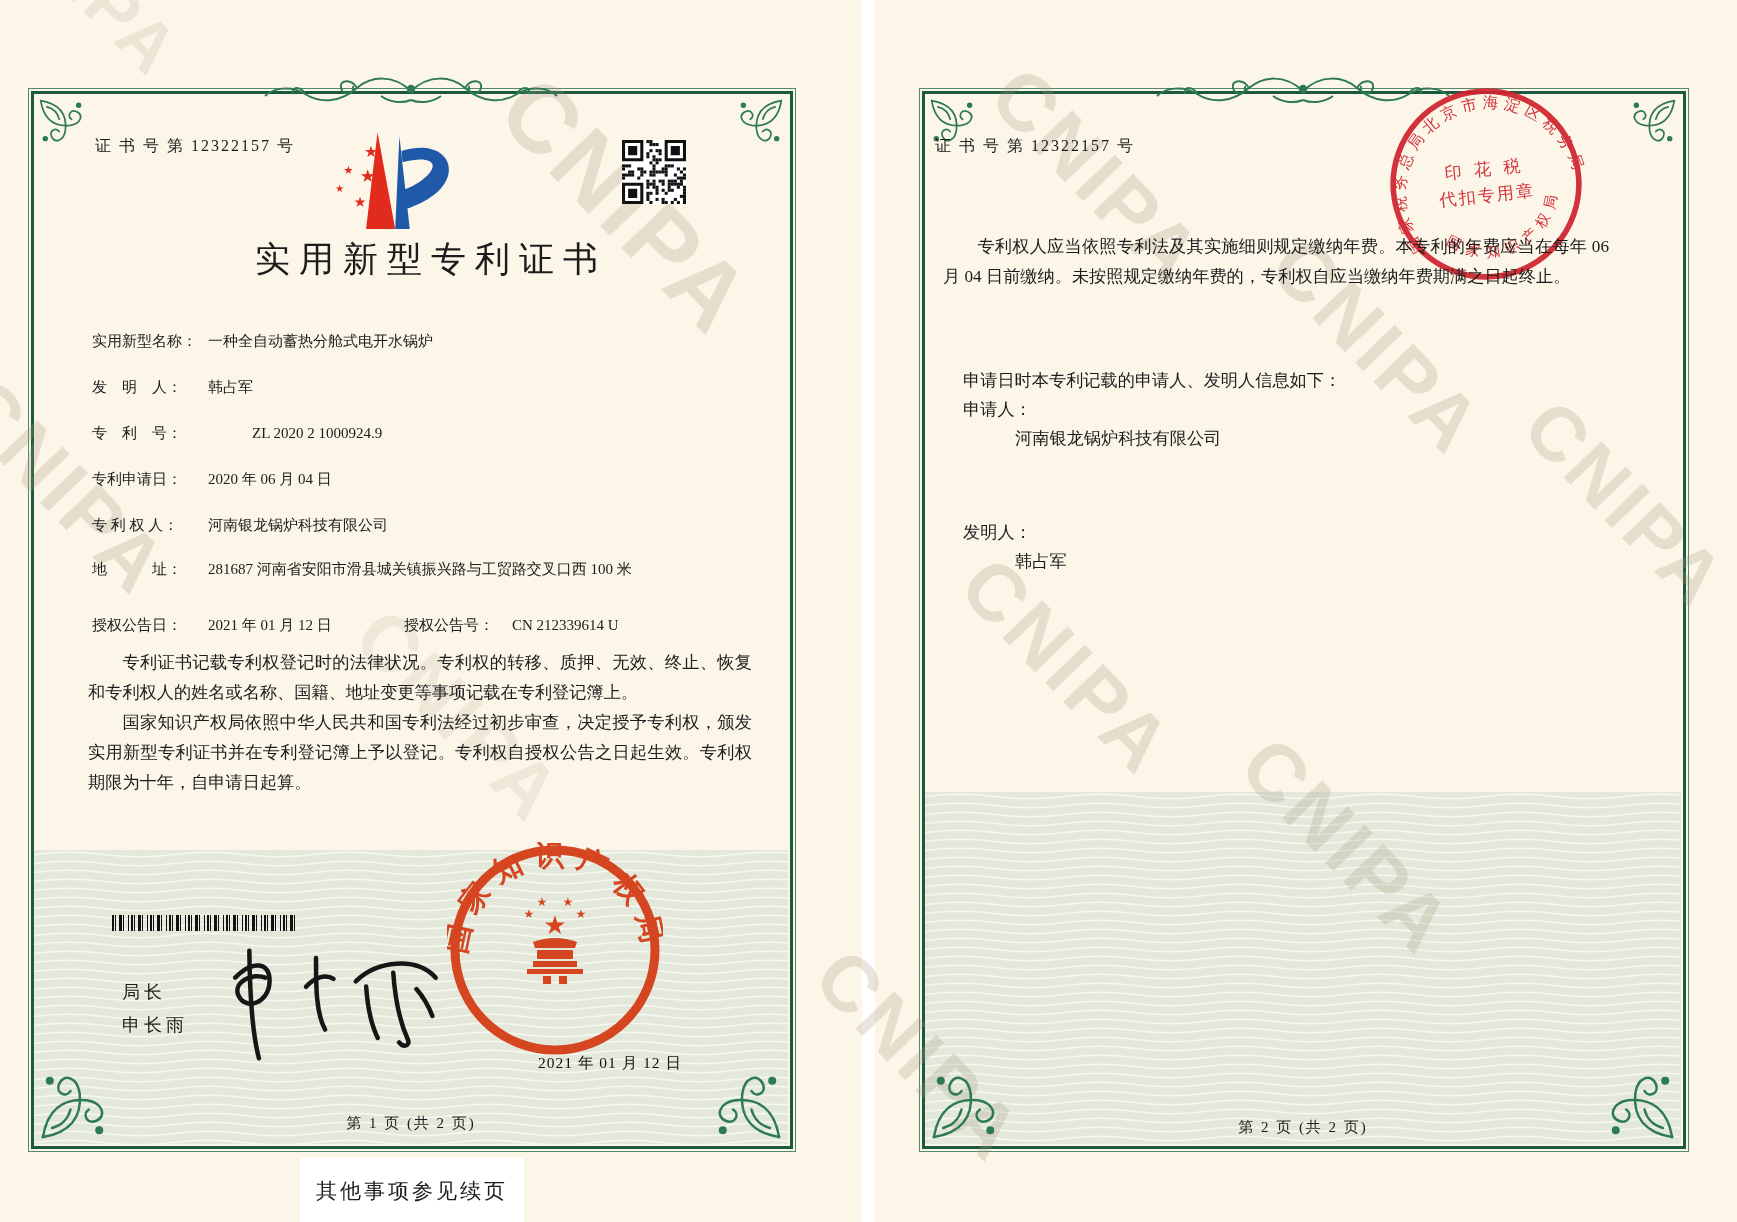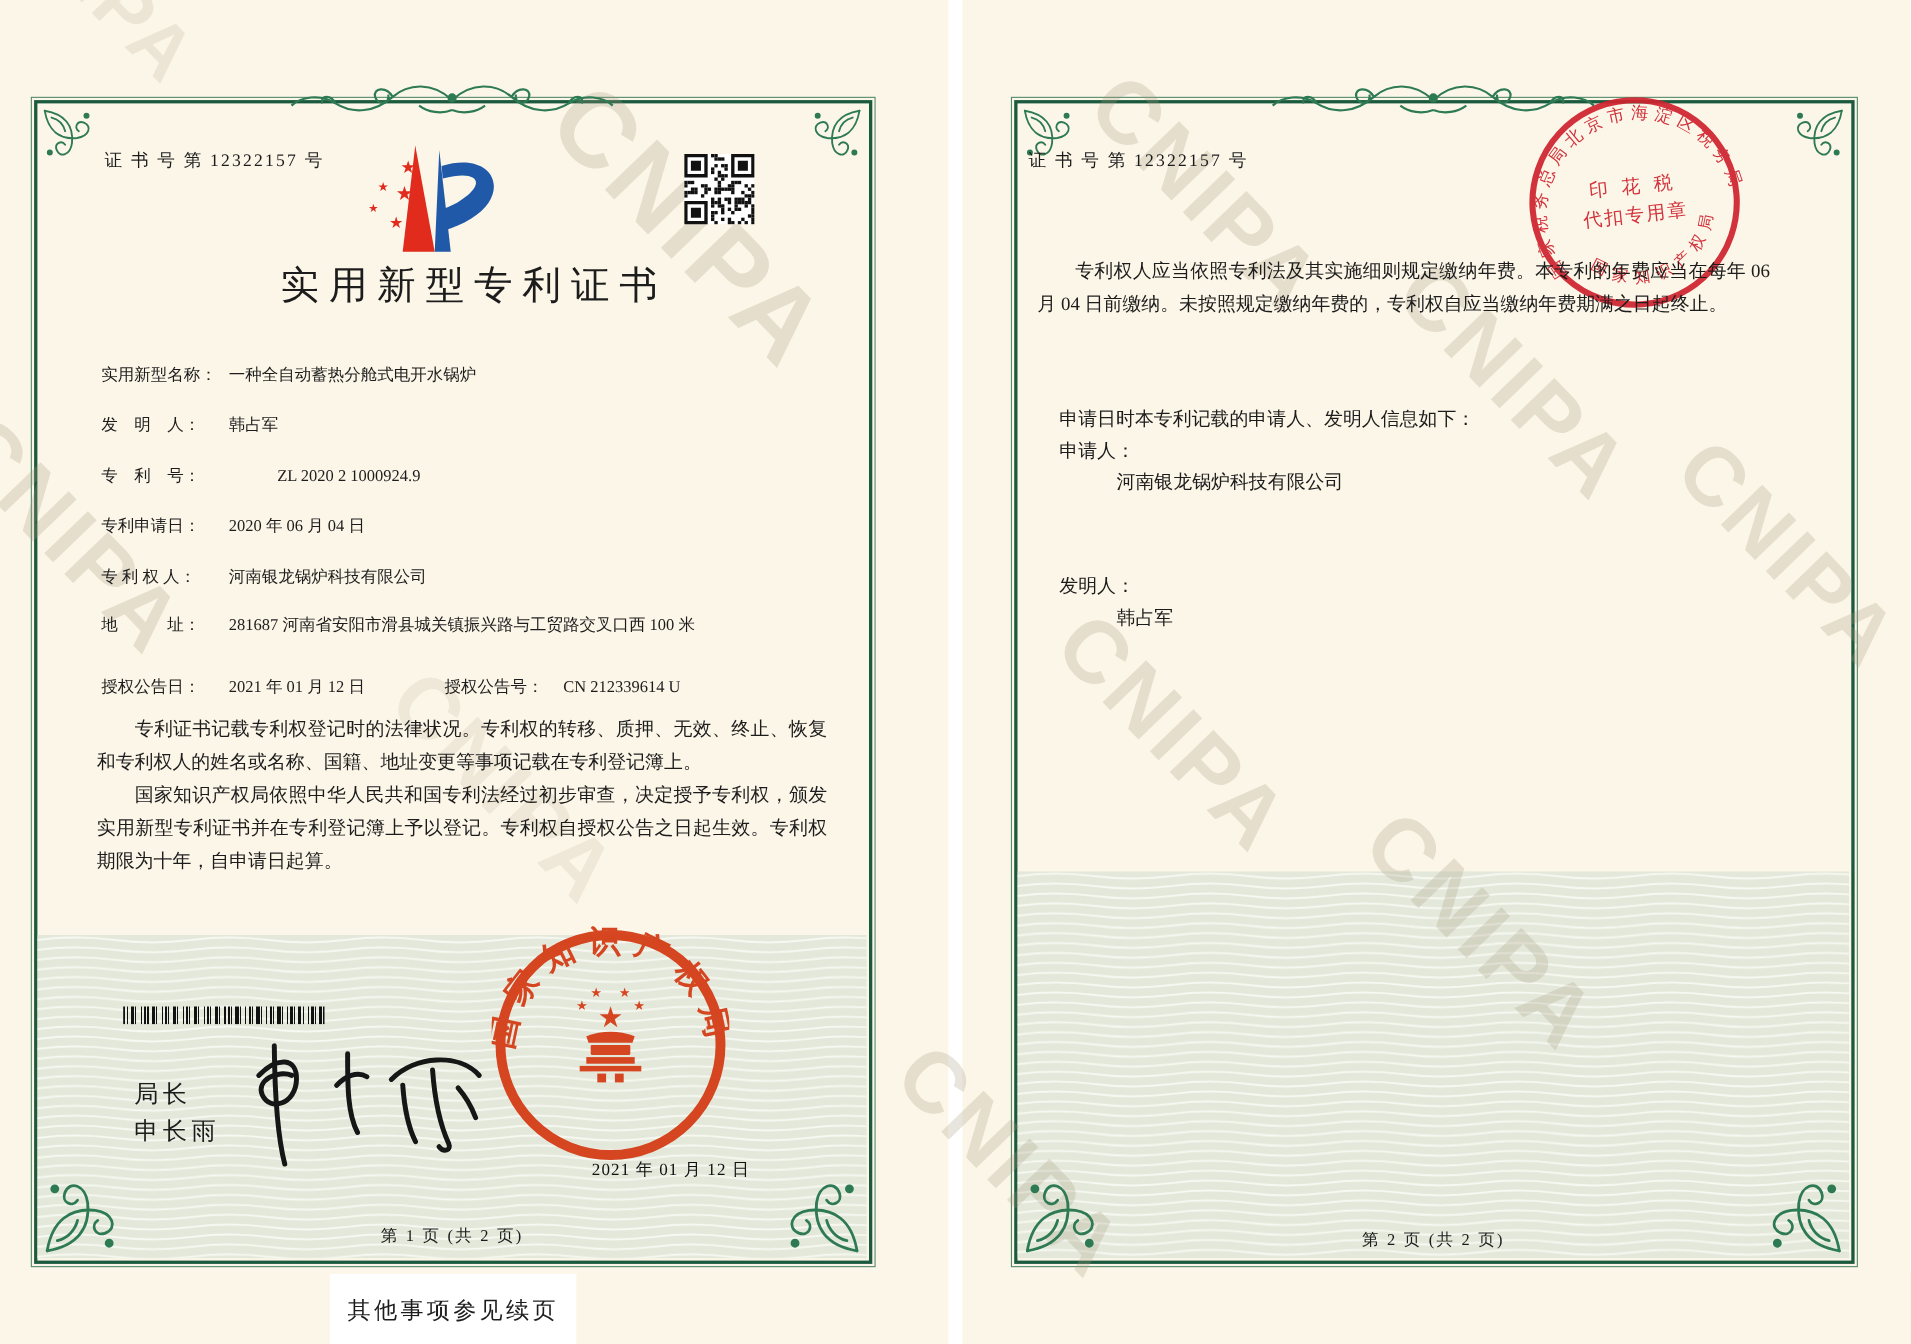--- a/index.html
+++ b/index.html
@@ -23,21 +23,21 @@
   .frow{position:absolute;display:flex;width:665px;font-size:15px;z-index:2;line-height:1.45;}
   .flbl{flex:0 0 116px;white-space:pre;}
   .fval{white-space:pre-wrap;max-width:548px;}
   .paras{position:absolute;z-index:2;}
   .paras p{margin:0;text-indent:2em;font-size:17.2px;line-height:1.74;text-align:justify;}
   .barcode{position:absolute;height:16px;z-index:2;
      background:repeating-linear-gradient(90deg,#111 0 2px,transparent 2px 3px,#111 3px 4px,
         transparent 4px 7px,#111 7px 10px,transparent 10px 11px,#111 11px 12px,transparent 12px 16px,
         #111 16px 17px,transparent 17px 19px);}
   .director{position:absolute;font-family:"Liberation Sans","DejaVu Sans",sans-serif;
-            font-size:22px;letter-spacing:4px;z-index:3;}
+            font-size:18px;letter-spacing:4px;z-index:3;}
   .footer{position:absolute;text-align:center;font-size:15px;letter-spacing:2px;z-index:3;}
   .note{position:absolute;background:#ffffff;padding:19px 16px;font-size:21px;letter-spacing:3px;z-index:3;text-align:right;}
   .sealdate{position:absolute;font-size:15.5px;letter-spacing:1px;color:#111;z-index:4;white-space:nowrap;}
   .p2line{position:absolute;font-size:17.2px;z-index:2;white-space:nowrap;}
   svg text{font-family:"Liberation Serif","DejaVu Serif",serif;}
   .cornerTL,.cornerTR,.cornerBL,.cornerBR{position:absolute;z-index:2;}
   .cornerTR{transform:scaleX(-1);} .cornerBL{transform:scaleY(-1);} .cornerBR{transform:scale(-1,-1);}
 </style>
 </head>
 <body>

